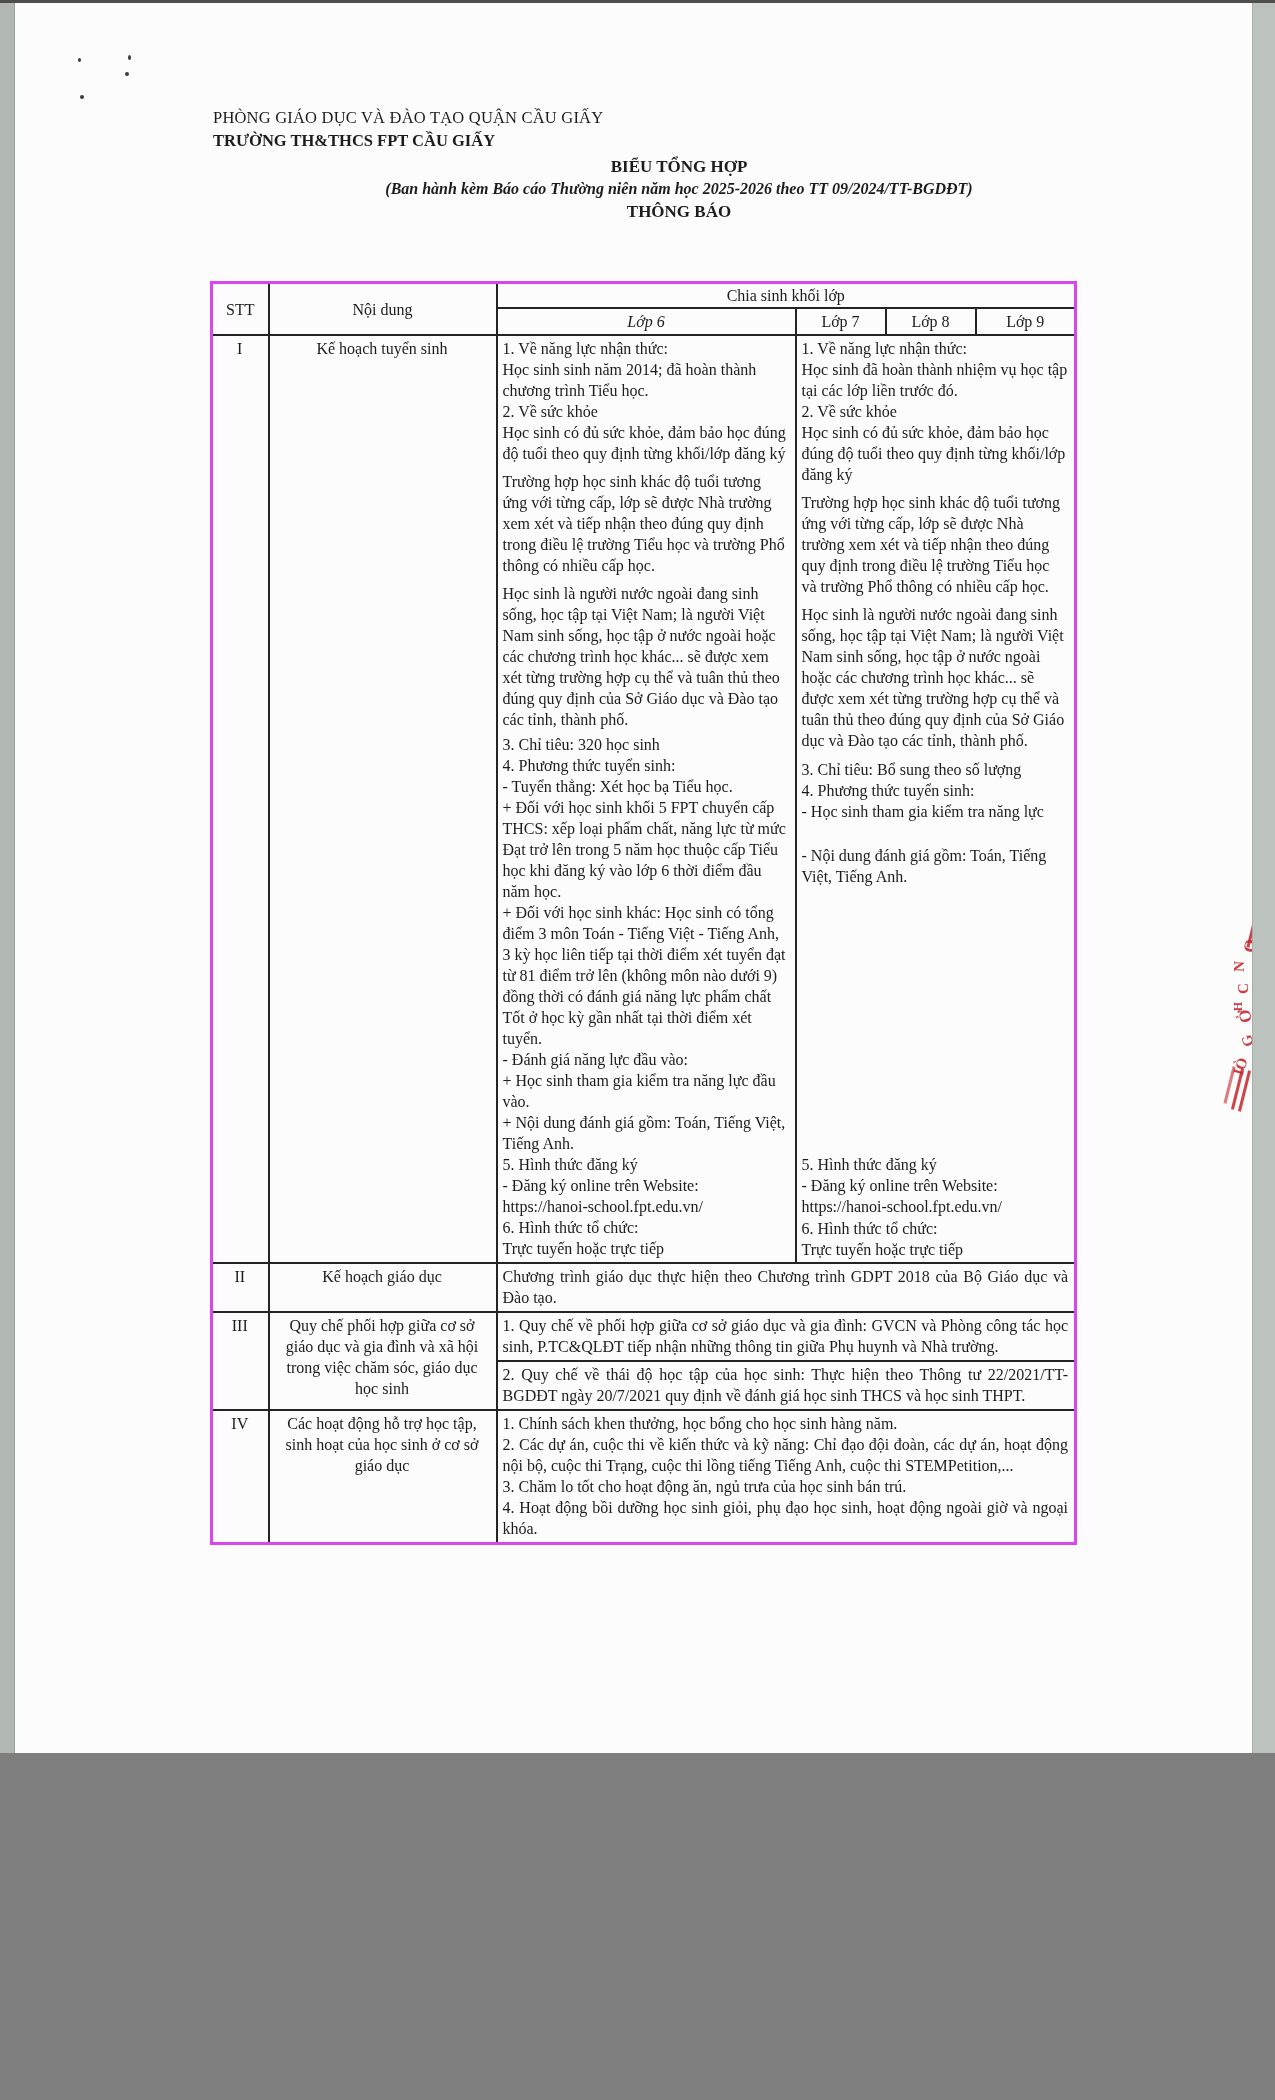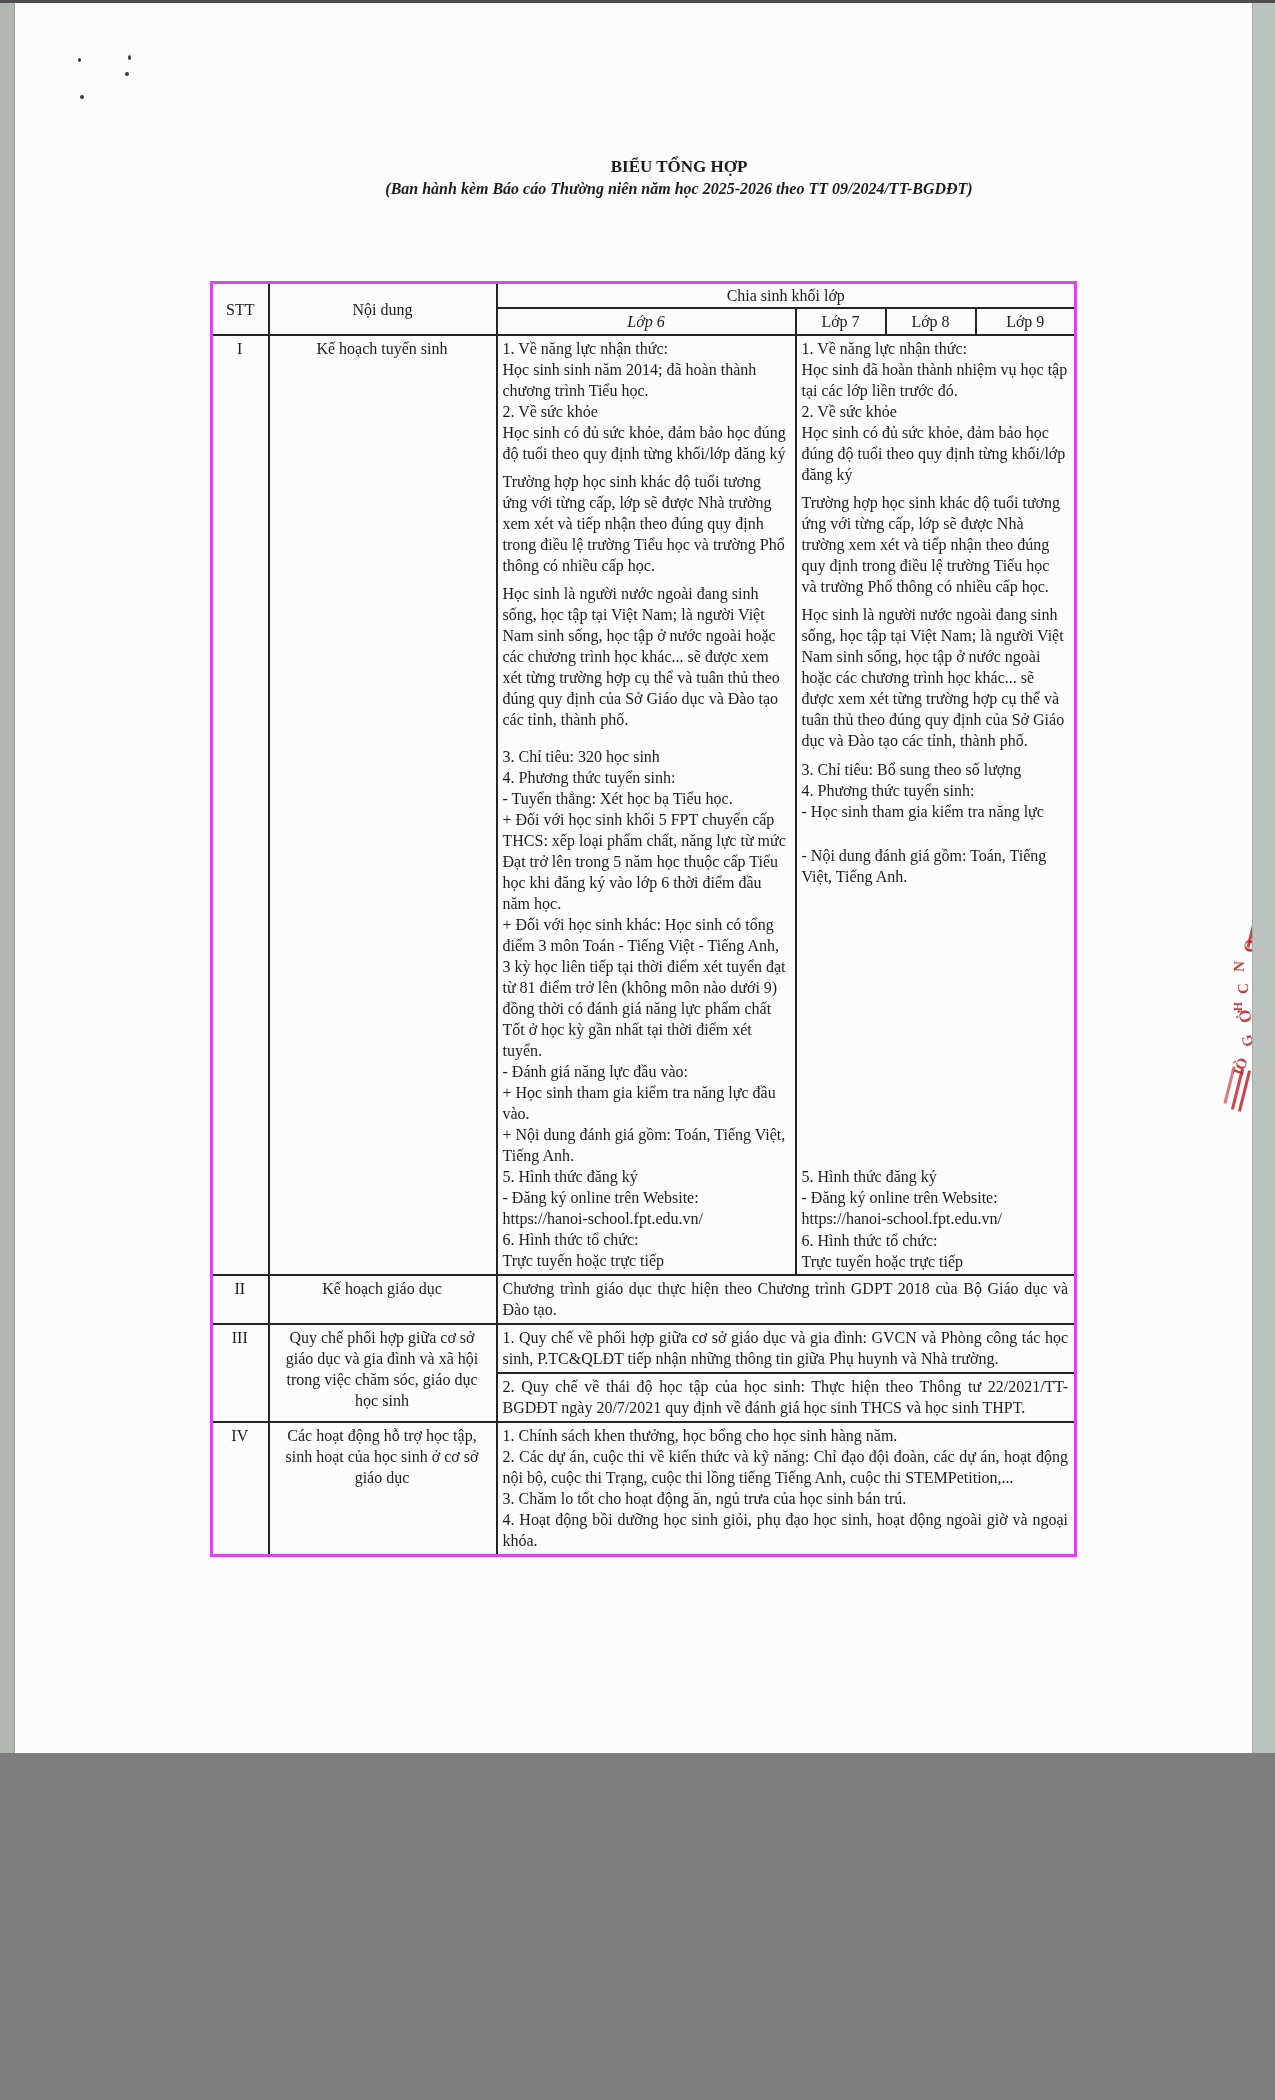--- a/index.html
+++ b/index.html
@@ -42,21 +42,21 @@
   table.doc th,table.doc td{border:2px solid #242424;padding:2px 6px 3px 5px;vertical-align:top;}
   table.doc th{font-weight:400;text-align:center;vertical-align:middle;padding:1px 2px;}
   .col-stt{width:57px;}.col-nd{width:228px;}.col-l6{width:299px;}
   .col-l7{width:90px;}.col-l8{width:90px;}.col-l9{width:100px;}
   td.stt-cell{text-align:center;vertical-align:middle;}
   td.label-cell{text-align:center;vertical-align:middle;margin-top:22px;}
   p{margin:0;}
   td.cell6 p, td.cell789 p{margin:0;}
   td.cell6 p:nth-child(5){margin-top:7px;}
   td.cell6 p:nth-child(6){margin-top:7px;}
-  td.cell6 p:nth-child(7){margin-top:16px;}
+  td.cell6 p:nth-child(7){margin-top:4px;}
   td.cell789{position:relative;}
   td.cell789 p:nth-child(5){margin-top:7px;}
   td.cell789 p:nth-child(6){margin-top:7px;}
   td.cell789 p:nth-child(7){margin-top:8px;}
   td.cell789 p:nth-child(10){margin-top:23px;}
   td.cell789 p:nth-child(11){position:absolute;left:5px;right:6px;bottom:87px;}
   td.cell789 p:nth-child(12){position:absolute;left:5px;right:6px;bottom:66px;}
   td.cell789 p:nth-child(13){position:absolute;left:5px;right:6px;bottom:45px;}
   td.cell789 p:nth-child(14){position:absolute;left:5px;right:6px;bottom:23px;}
   td.cell789 p:nth-child(15){position:absolute;left:5px;right:6px;bottom:2px;}
@@ -88,24 +88,29 @@
 
 <div class="scan-page">
   <div class="top-line"></div>
   <div class="left-strip"></div>
   <div class="right-strip"></div>
   <div class="speck sp1"></div>
   <div class="speck sp2"></div>
   <div class="speck sp3"></div>
   <div class="speck sp4"></div>
 
+  <div class="letterhead">
+    <div class="dept">PHÒNG GIÁO DỤC VÀ ĐÀO TẠO QUẬN CẦU GIẤY</div>
+    <div class="school">TRƯỜNG TH&amp;THCS FPT CẦU GIẤY</div>
+  </div>
 
   <div class="titles">
     <div class="t-main">BIỂU TỔNG HỢP</div>
     <div class="t-issued">(Ban hành kèm Báo cáo Thường niên năm học 2025-2026 theo TT 09/2024/TT-BGDĐT)</div>
+    <div class="t-notice">THÔNG BÁO</div>
   </div>
 
   <table class="doc">
     <colgroup>
       <col class="col-stt">
         <col class="col-nd">
         <col class="col-l6">
       <col class="col-l7">
         <col class="col-l8">
         <col class="col-l9">

